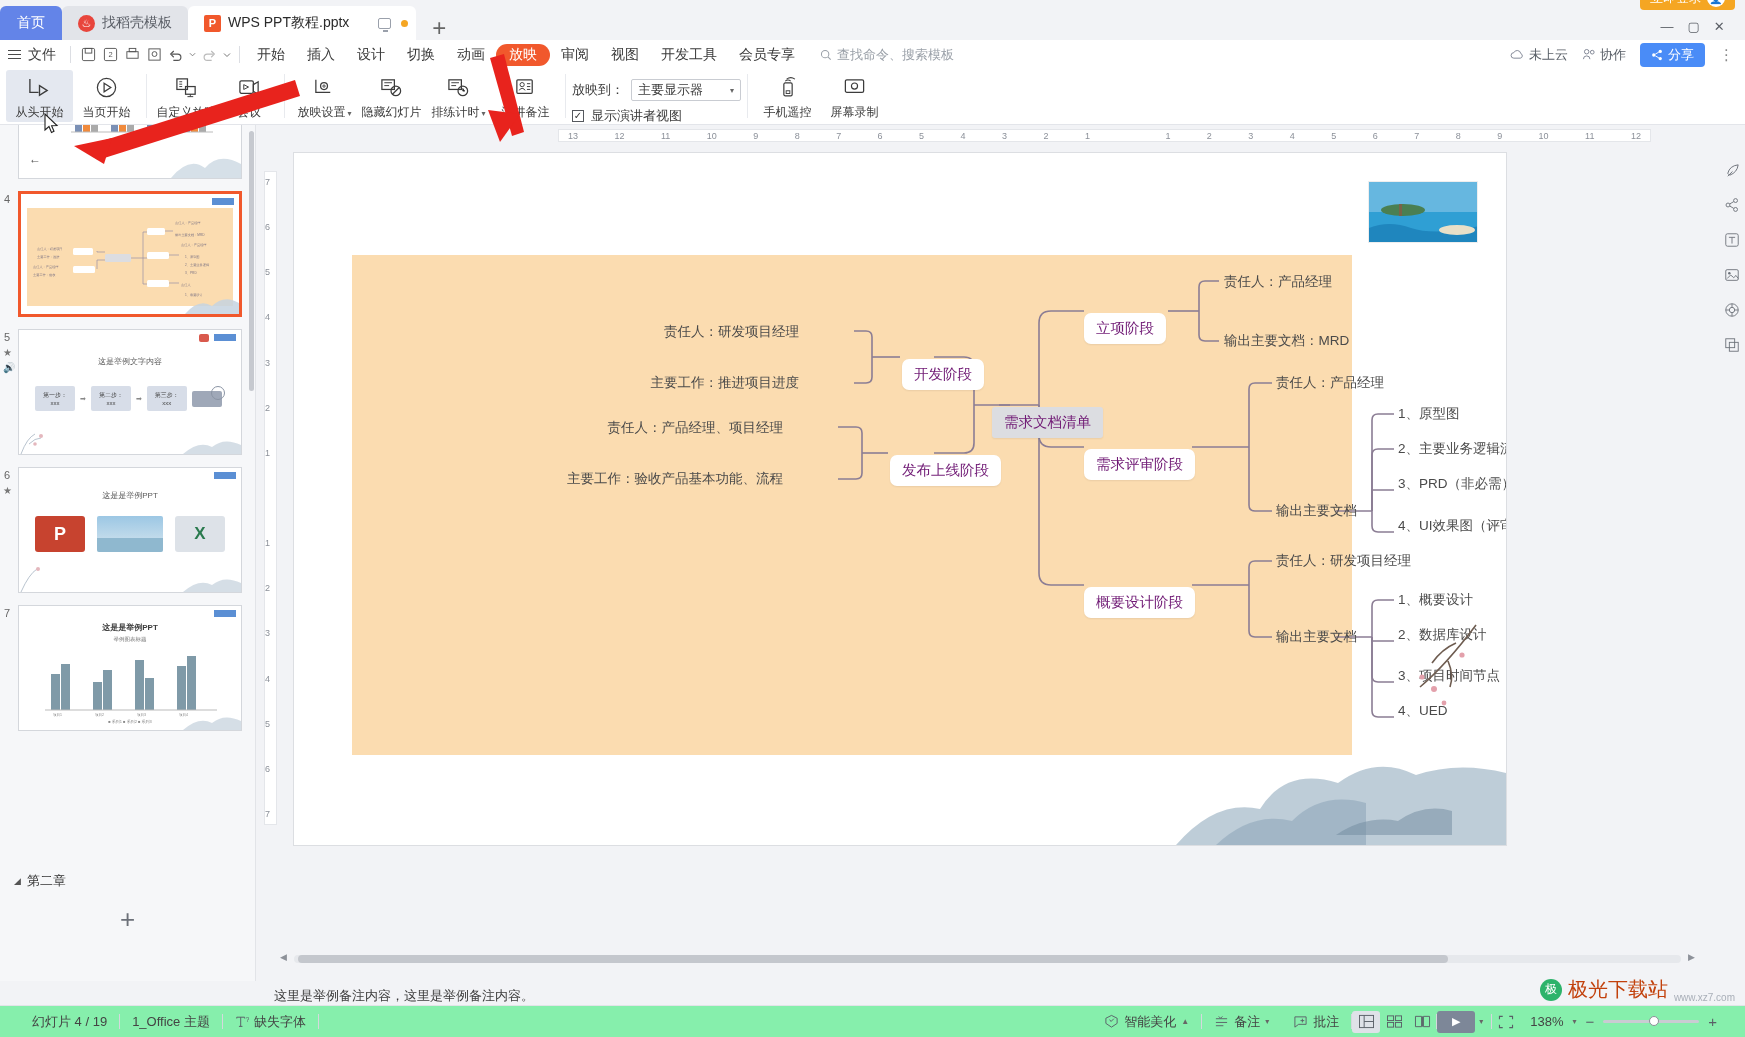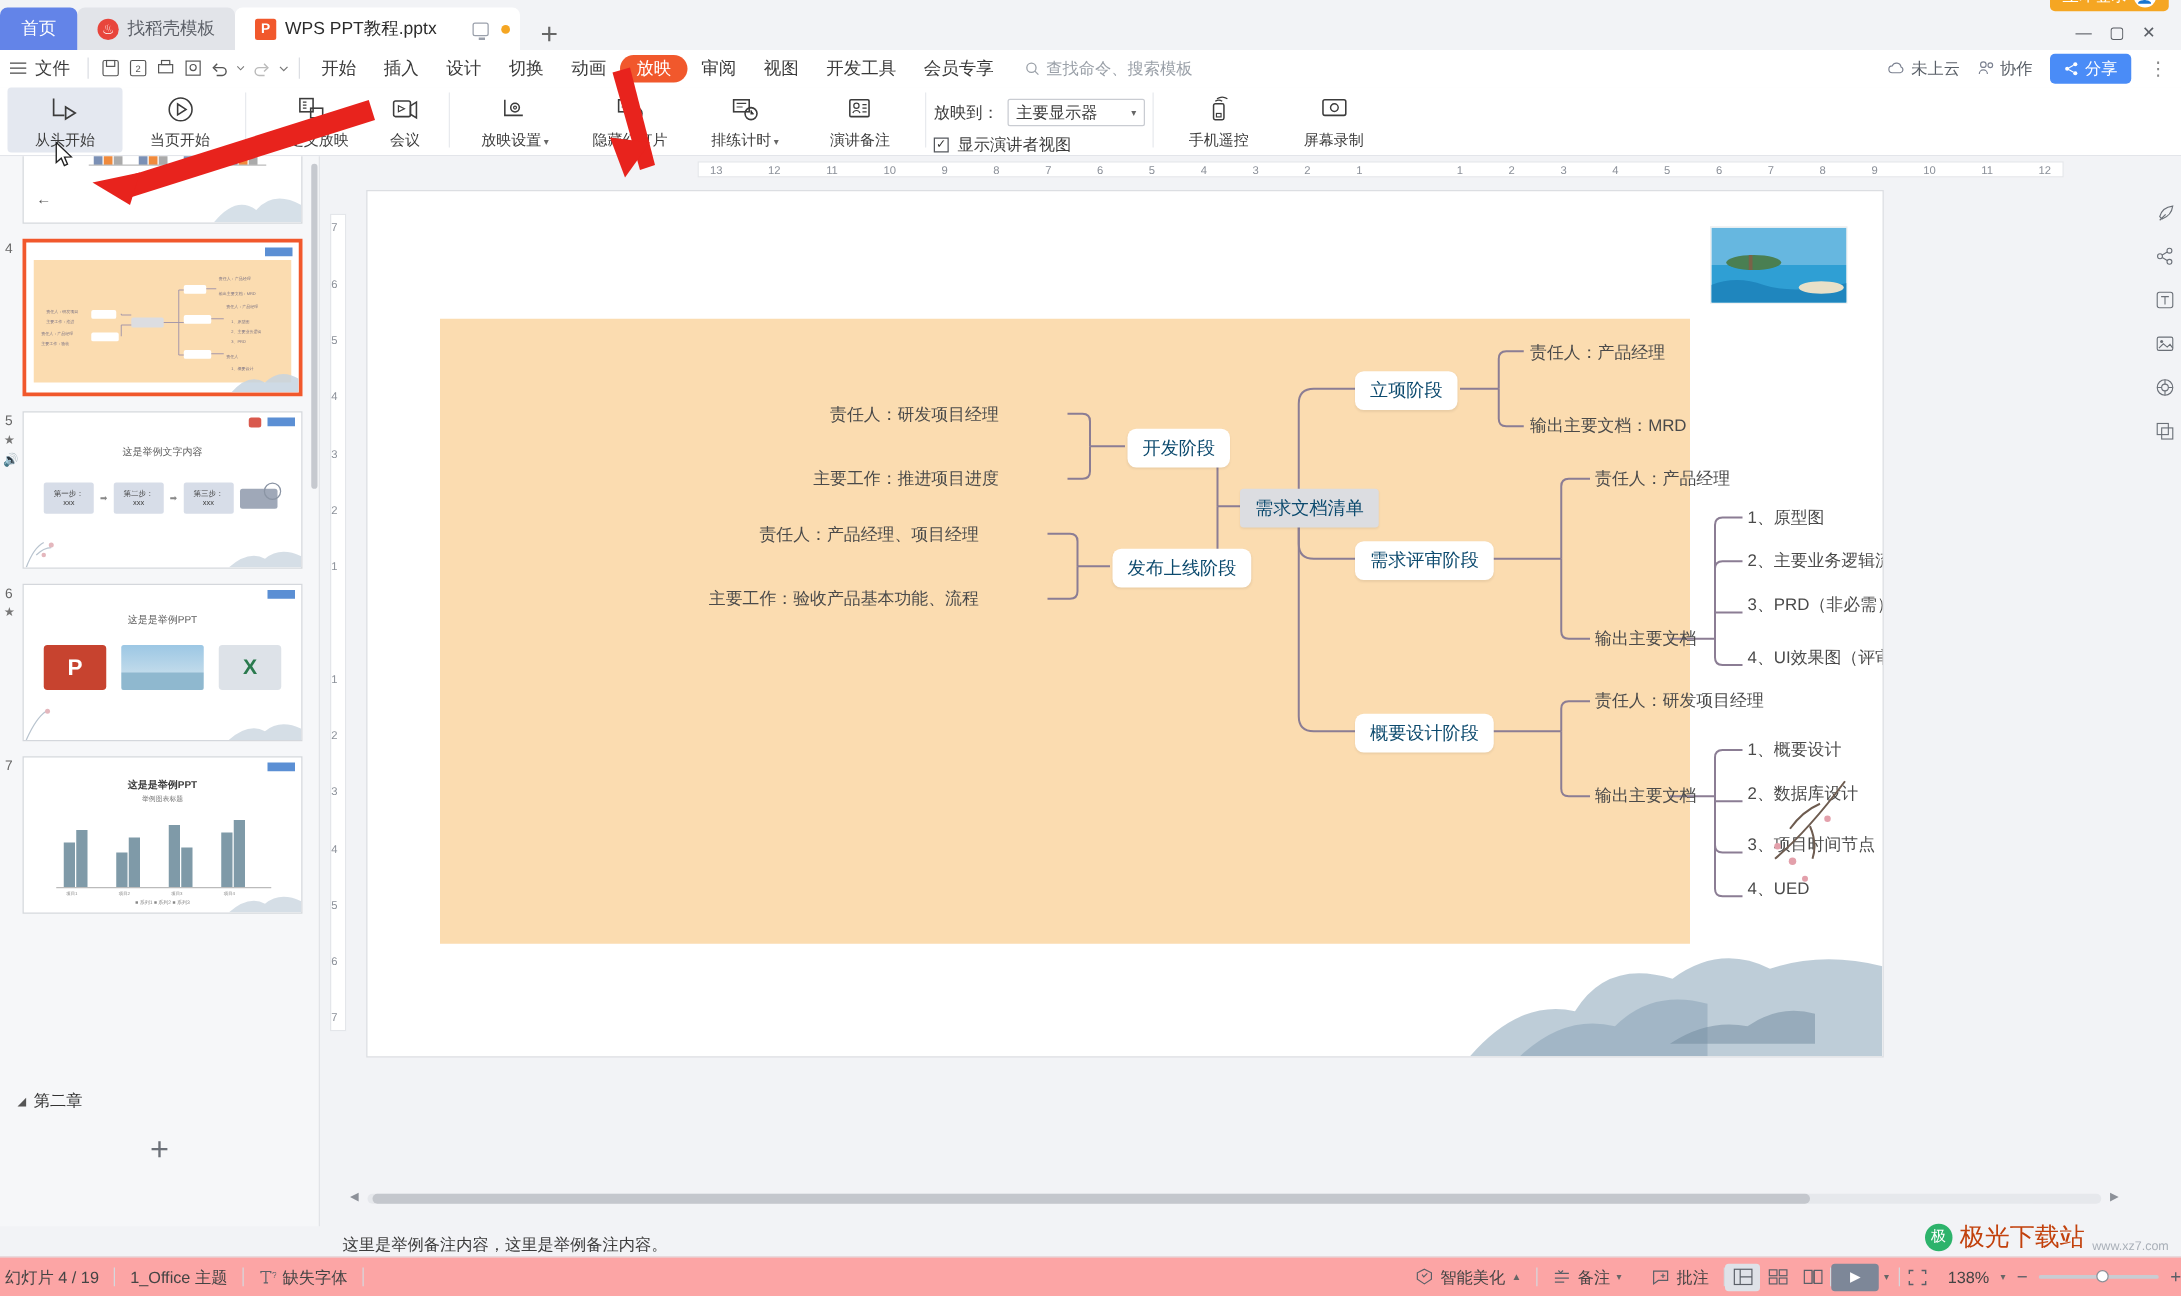--- a/index.html
+++ b/index.html
@@ -65,21 +65,21 @@
   .share-btn{ background:#4a8cf7; color:#fff; border-radius:4px; padding:3px 11px; display:flex;gap:5px;align-items:center;font-size:13px;}
   .mb-more{ color:#888; font-size:15px; letter-spacing:1px;}
 
   
   .ribbon {
     height: 55px; background:#fff; display:flex; align-items:flex-start; padding-left:6px;
     border-bottom:1px solid #e3e5ea; position:relative;
   }
   .rb-btn { width:58px; height:52px; display:flex; flex-direction:column; align-items:center;
     justify-content:flex-start; padding-top:5px; gap:3px; font-size:12px; color:#3c3c3c; position:relative;}
-  .rb-btn.wide { width:92px;align-items:center; }
+  .rb-btn.wide { width:67px;align-items:center; }
   .rb-btn.active { background:#e4e8f0; border-radius:3px; }
   .rb-ico { height:26px; display:flex;align-items:center;justify-content:center; }
   .rb-lbl { font-size:12px; white-space:nowrap; }
   .rb-lbl .caret { font-size:8px; margin-left:2px; color:#666;}
   .rb-div { width:1px; height:44px; background:#e8eaee; margin:4px 6px 0 6px; }
   .rb-field { display:flex; flex-direction:column; gap:6px; padding-top:9px; }
   .rb-row { display:flex; align-items:center; gap:7px; font-size:13px; color:#3c3c3c;}
   .sel-box { width:110px; height:22px; border:1px solid #c9ccd2; background:#fff; border-radius:2px;
     display:flex; align-items:center; padding:0 6px; font-size:13px; justify-content:space-between;}
   .sel-box .cv{font-size:8px;color:#666;}
@@ -120,21 +120,21 @@
 
   
   .rightrail { width:26px; background:#f2f3f6; display:flex; flex-direction:column; align-items:center;
      gap:17px; padding-top:36px; }
   .rr-ico { width:18px; height:18px; color:#6b7078; display:flex;align-items:center;justify-content:center;}
 
   
   .mm-bg { position:absolute; left:58px; top:102px; width:1000px; height:500px; background:#fbdcb0; }
   .mm-node {
     position:absolute; background:#fff; border-radius:7px; padding:6px 12px; font-size:14.5px;
-    color:#0c4a6e; white-space:nowrap; box-shadow:0 1px 2px rgba(0,0,0,.07);
+    color:#701a75; white-space:nowrap; box-shadow:0 1px 2px rgba(0,0,0,.07);margin-top:16px;
   }
   .mm-node.root { background:#dcdde1; border-radius:3px; }
   .mm-leaf { position:absolute; font-size:13.5px; color:#4a4a4a; white-space:nowrap; }
   svg.mm-lines { position:absolute; left:0; top:0; width:100%; height:100%; pointer-events:none;}
   .slide-photo { position:absolute; right:28px; top:28px; width:110px; height:62px; overflow:hidden;
      border:1px solid #eee; }
   .deco-br { position:absolute; right:0; bottom:0; width:330px; height:260px; overflow:hidden;}
 
   
   .ann { position:absolute; pointer-events:none; }
@@ -142,22 +142,22 @@
   
   .tooltip { position:absolute; left:8px; top:130px; width:128px; background:#fff;
     border:1px solid #d8dade; box-shadow:0 3px 9px rgba(0,0,0,.16); padding:8px 9px 10px; z-index:40;}
   .tt-title { font-size:12.5px; font-weight:bold; color:#222; margin-bottom:7px;}
   .tt-body { font-size:12px; color:#555; line-height:1.45;}
   .cursor-arrow{ position:absolute; left:44px; top:113px; z-index:41;}
 
   
   .notesbar { position:absolute; left:256px; right:26px; bottom:32px; height:24px;
     background:#f2f3f6; display:flex; align-items:flex-end; padding-left:18px; font-size:13px; color:#3b3b3b;}
-  .statusbar { position:absolute; left:0; right:0; bottom:0; height:32px; background:#fca5a5;
-    border-top:1px solid #e2e4e8; display:flex; align-items:center; font-size:13px; color:#444; padding:0 0;justify-content:space-between;}
+  .statusbar { position:absolute; left:0; right:0; bottom:0; height:32px; background:#86efac;
+    border-top:1px solid #e2e4e8; display:flex; align-items:center; font-size:13px; color:#444; padding:0 28px;justify-content:space-between;}
   .sb-item { display:flex; align-items:center; gap:5px; padding:0 12px; white-space:nowrap;}
   .sb-sep { width:1px; height:15px; background:#d5d8dd; }
   .sb-right { margin-left:auto; display:flex; align-items:center; gap:0;}
   .view-btn { width:28px;height:22px; display:flex;align-items:center;justify-content:center; color:#5b6068;}
   .view-btn.on { background:#dfe2e8; border-radius:3px; }
   .play-btn { background:#7d8798; color:#fff; width:38px;height:22px;border-radius:3px;
      display:flex;align-items:center;justify-content:center;font-size:11px;}
   .zoom-row { display:flex; align-items:center; gap:9px; padding-left:10px;}
   .zoom-track { width:96px; height:3px; background:#c9ccd2; border-radius:2px; position:relative;}
   .zoom-knob { position:absolute; left:46px; top:-4px; width:10px;height:10px;border-radius:50%;

